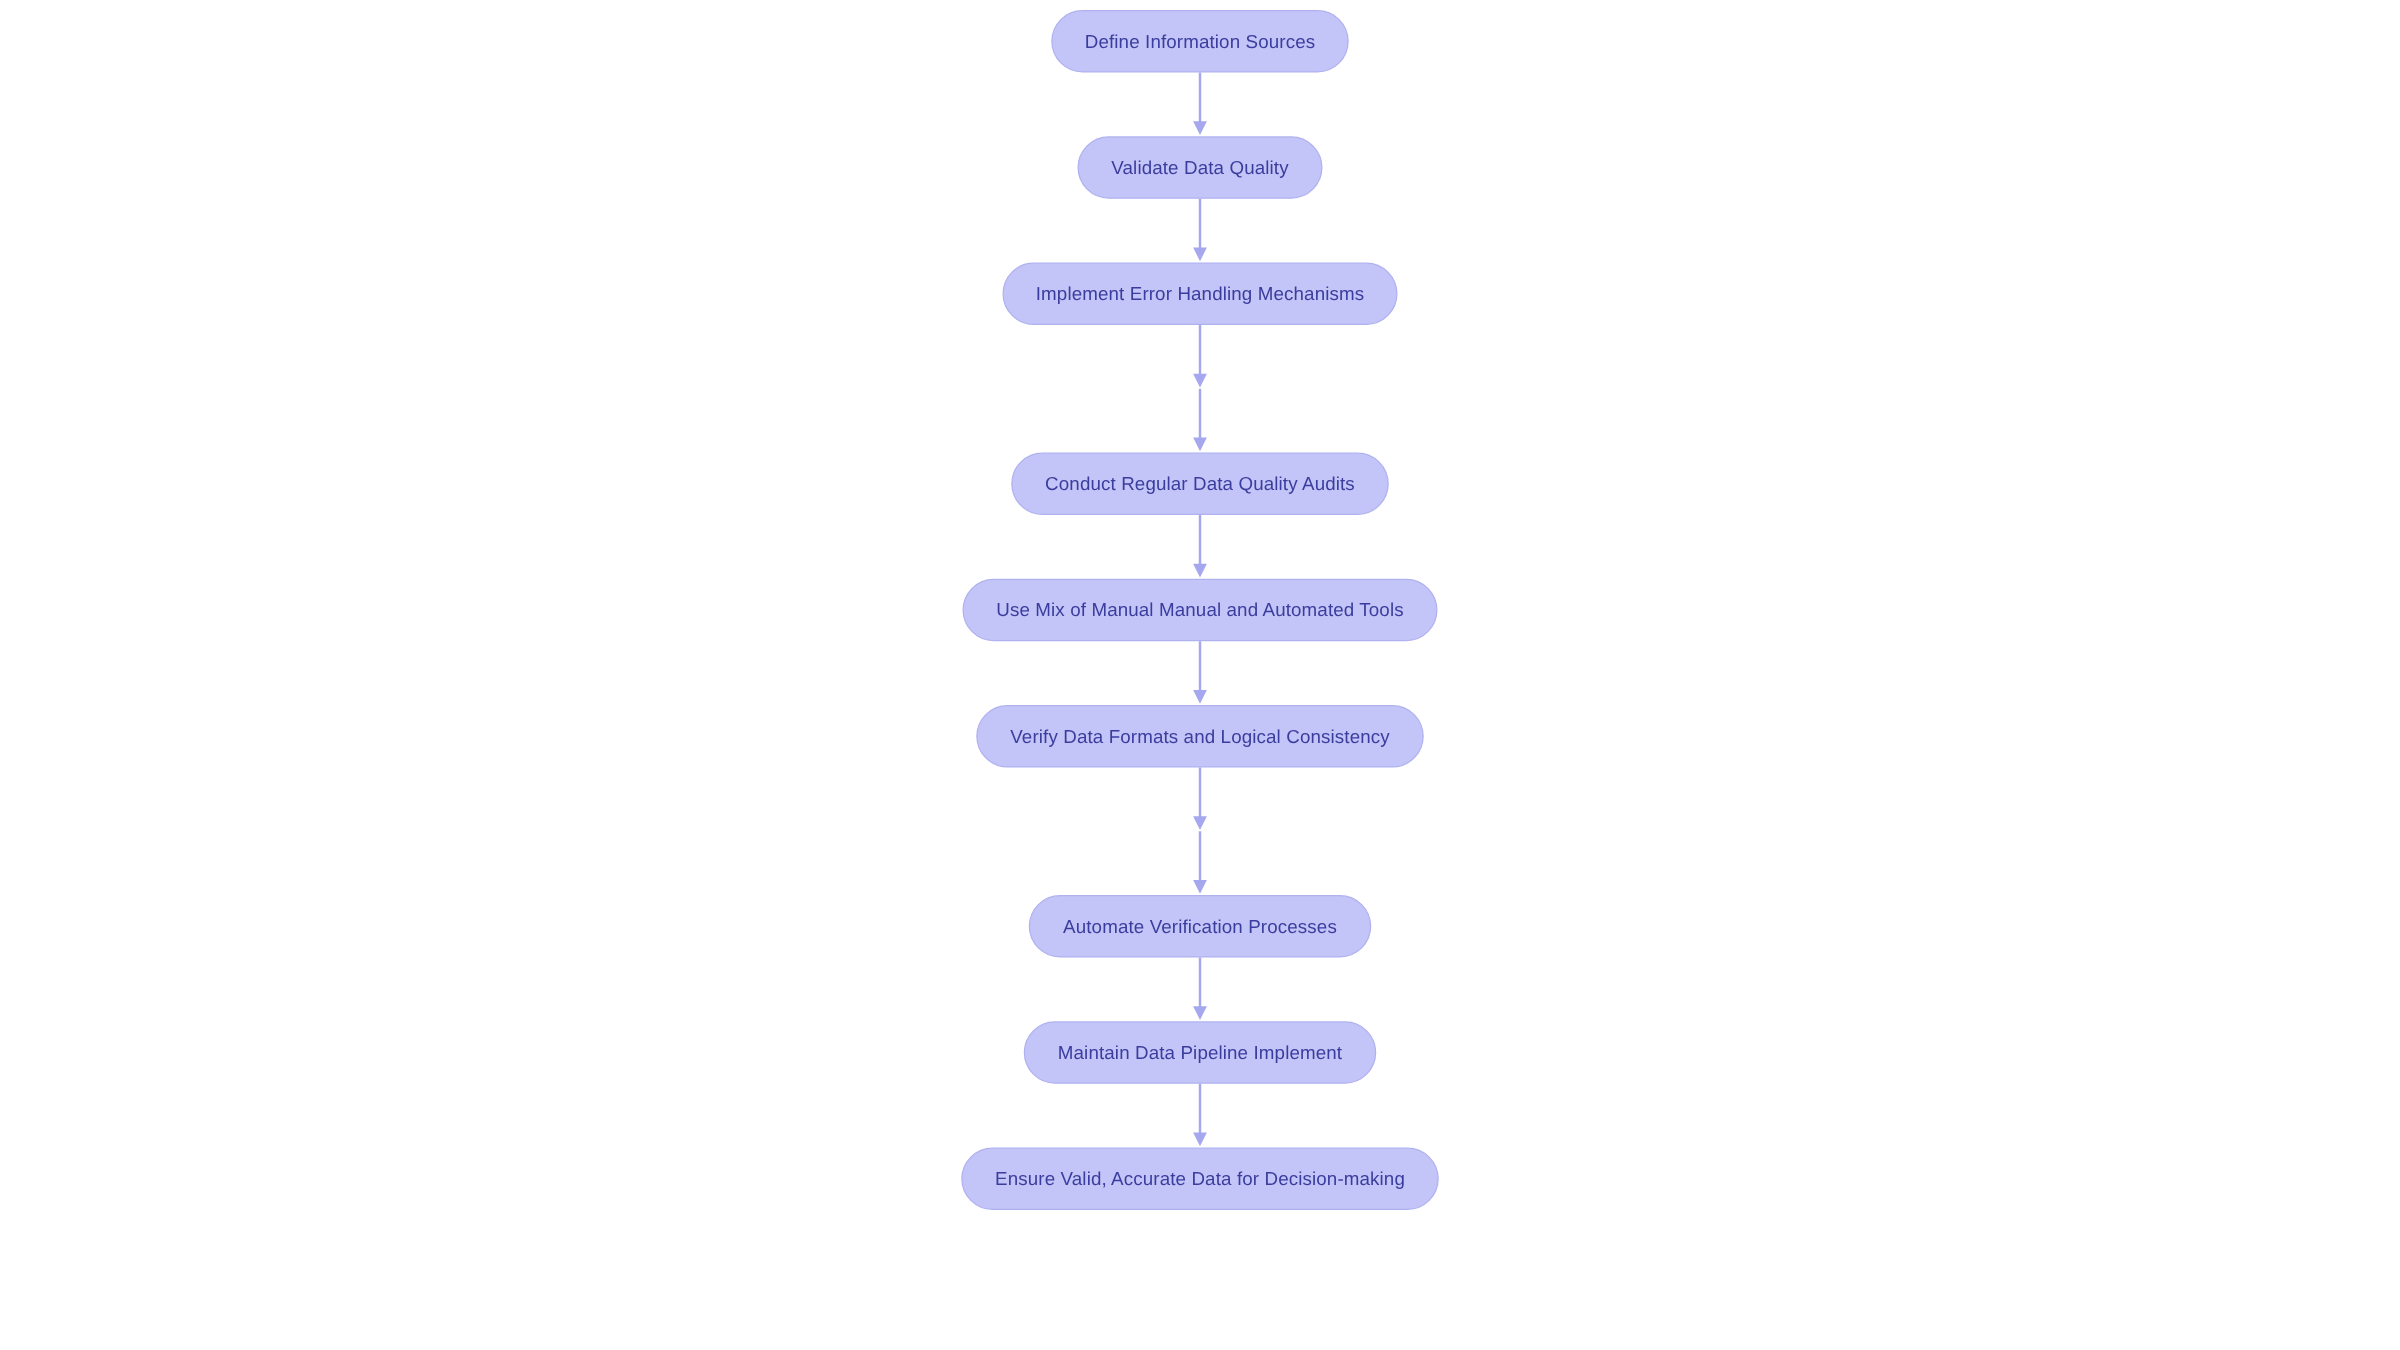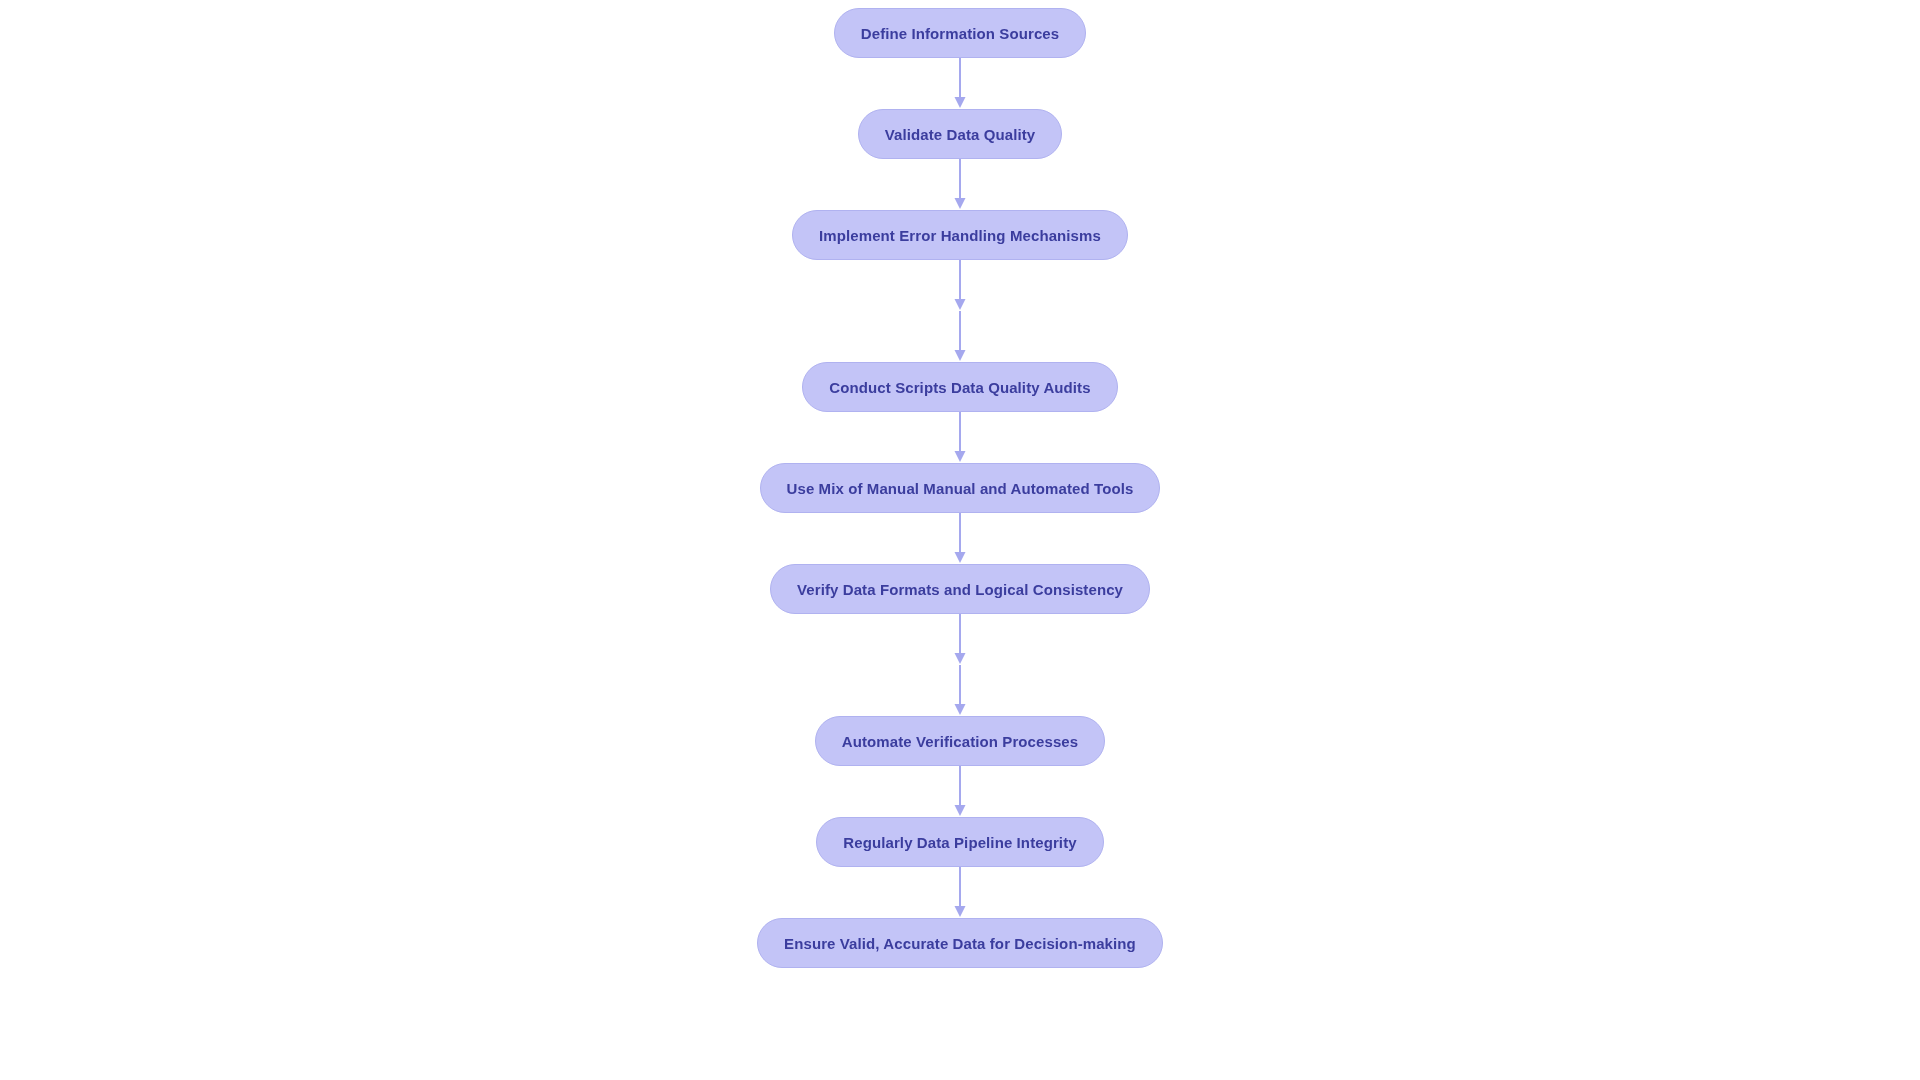--- a/index.html
+++ b/index.html
@@ -12,21 +12,20 @@
     background: #ffffff;
     font-family: "Liberation Sans", sans-serif;
     overflow: hidden;
   }
 
   #flowchart {
     position: relative;
     width: 1920px;
     height: 970px;
     background: #ffffff;
-    font-weight: bold;
   }
 
   .flow-column {
     position: absolute;
     left: 0;
     top: 0;
     width: 1920px;
     display: flex;
     flex-direction: column;
     align-items: center;
@@ -106,21 +105,21 @@
     </span>
 
     <span class="connector">
       <svg width="20" height="51" viewBox="0 0 20 51">
         <line x1="10" y1="0" x2="10" y2="40" stroke="#a5a8ee" stroke-width="2"></line>
         <polygon points="4.5,39 15.5,39 10,50" fill="#a5a8ee"></polygon>
       </svg>
     </span>
 
     <div class="node">
-      <span class="node-label">Conduct Scripts Data Quality Audits</span>
+      <span class="node-label">Conduct Regular Data Quality Audits</span>
     </div>
     <span class="connector">
       <svg width="20" height="51" viewBox="0 0 20 51">
         <line x1="10" y1="0" x2="10" y2="40" stroke="#a5a8ee" stroke-width="2"></line>
         <polygon points="4.5,39 15.5,39 10,50" fill="#a5a8ee"></polygon>
       </svg>
     </span>
 
     <div class="node">
       <span class="node-label">Use Mix of Manual Manual and Automated Tools</span>
@@ -153,21 +152,21 @@
       <span class="node-label">Automate Verification Processes</span>
     </div>
     <span class="connector">
       <svg width="20" height="51" viewBox="0 0 20 51">
         <line x1="10" y1="0" x2="10" y2="40" stroke="#a5a8ee" stroke-width="2"></line>
         <polygon points="4.5,39 15.5,39 10,50" fill="#a5a8ee"></polygon>
       </svg>
     </span>
 
     <div class="node">
-      <span class="node-label">Regularly Data Pipeline Integrity</span>
+      <span class="node-label">Maintain Data Pipeline Implement</span>
     </div>
     <span class="connector">
       <svg width="20" height="51" viewBox="0 0 20 51">
         <line x1="10" y1="0" x2="10" y2="40" stroke="#a5a8ee" stroke-width="2"></line>
         <polygon points="4.5,39 15.5,39 10,50" fill="#a5a8ee"></polygon>
       </svg>
     </span>
 
     <div class="node">
       <span class="node-label">Ensure Valid, Accurate Data for Decision-making</span>

